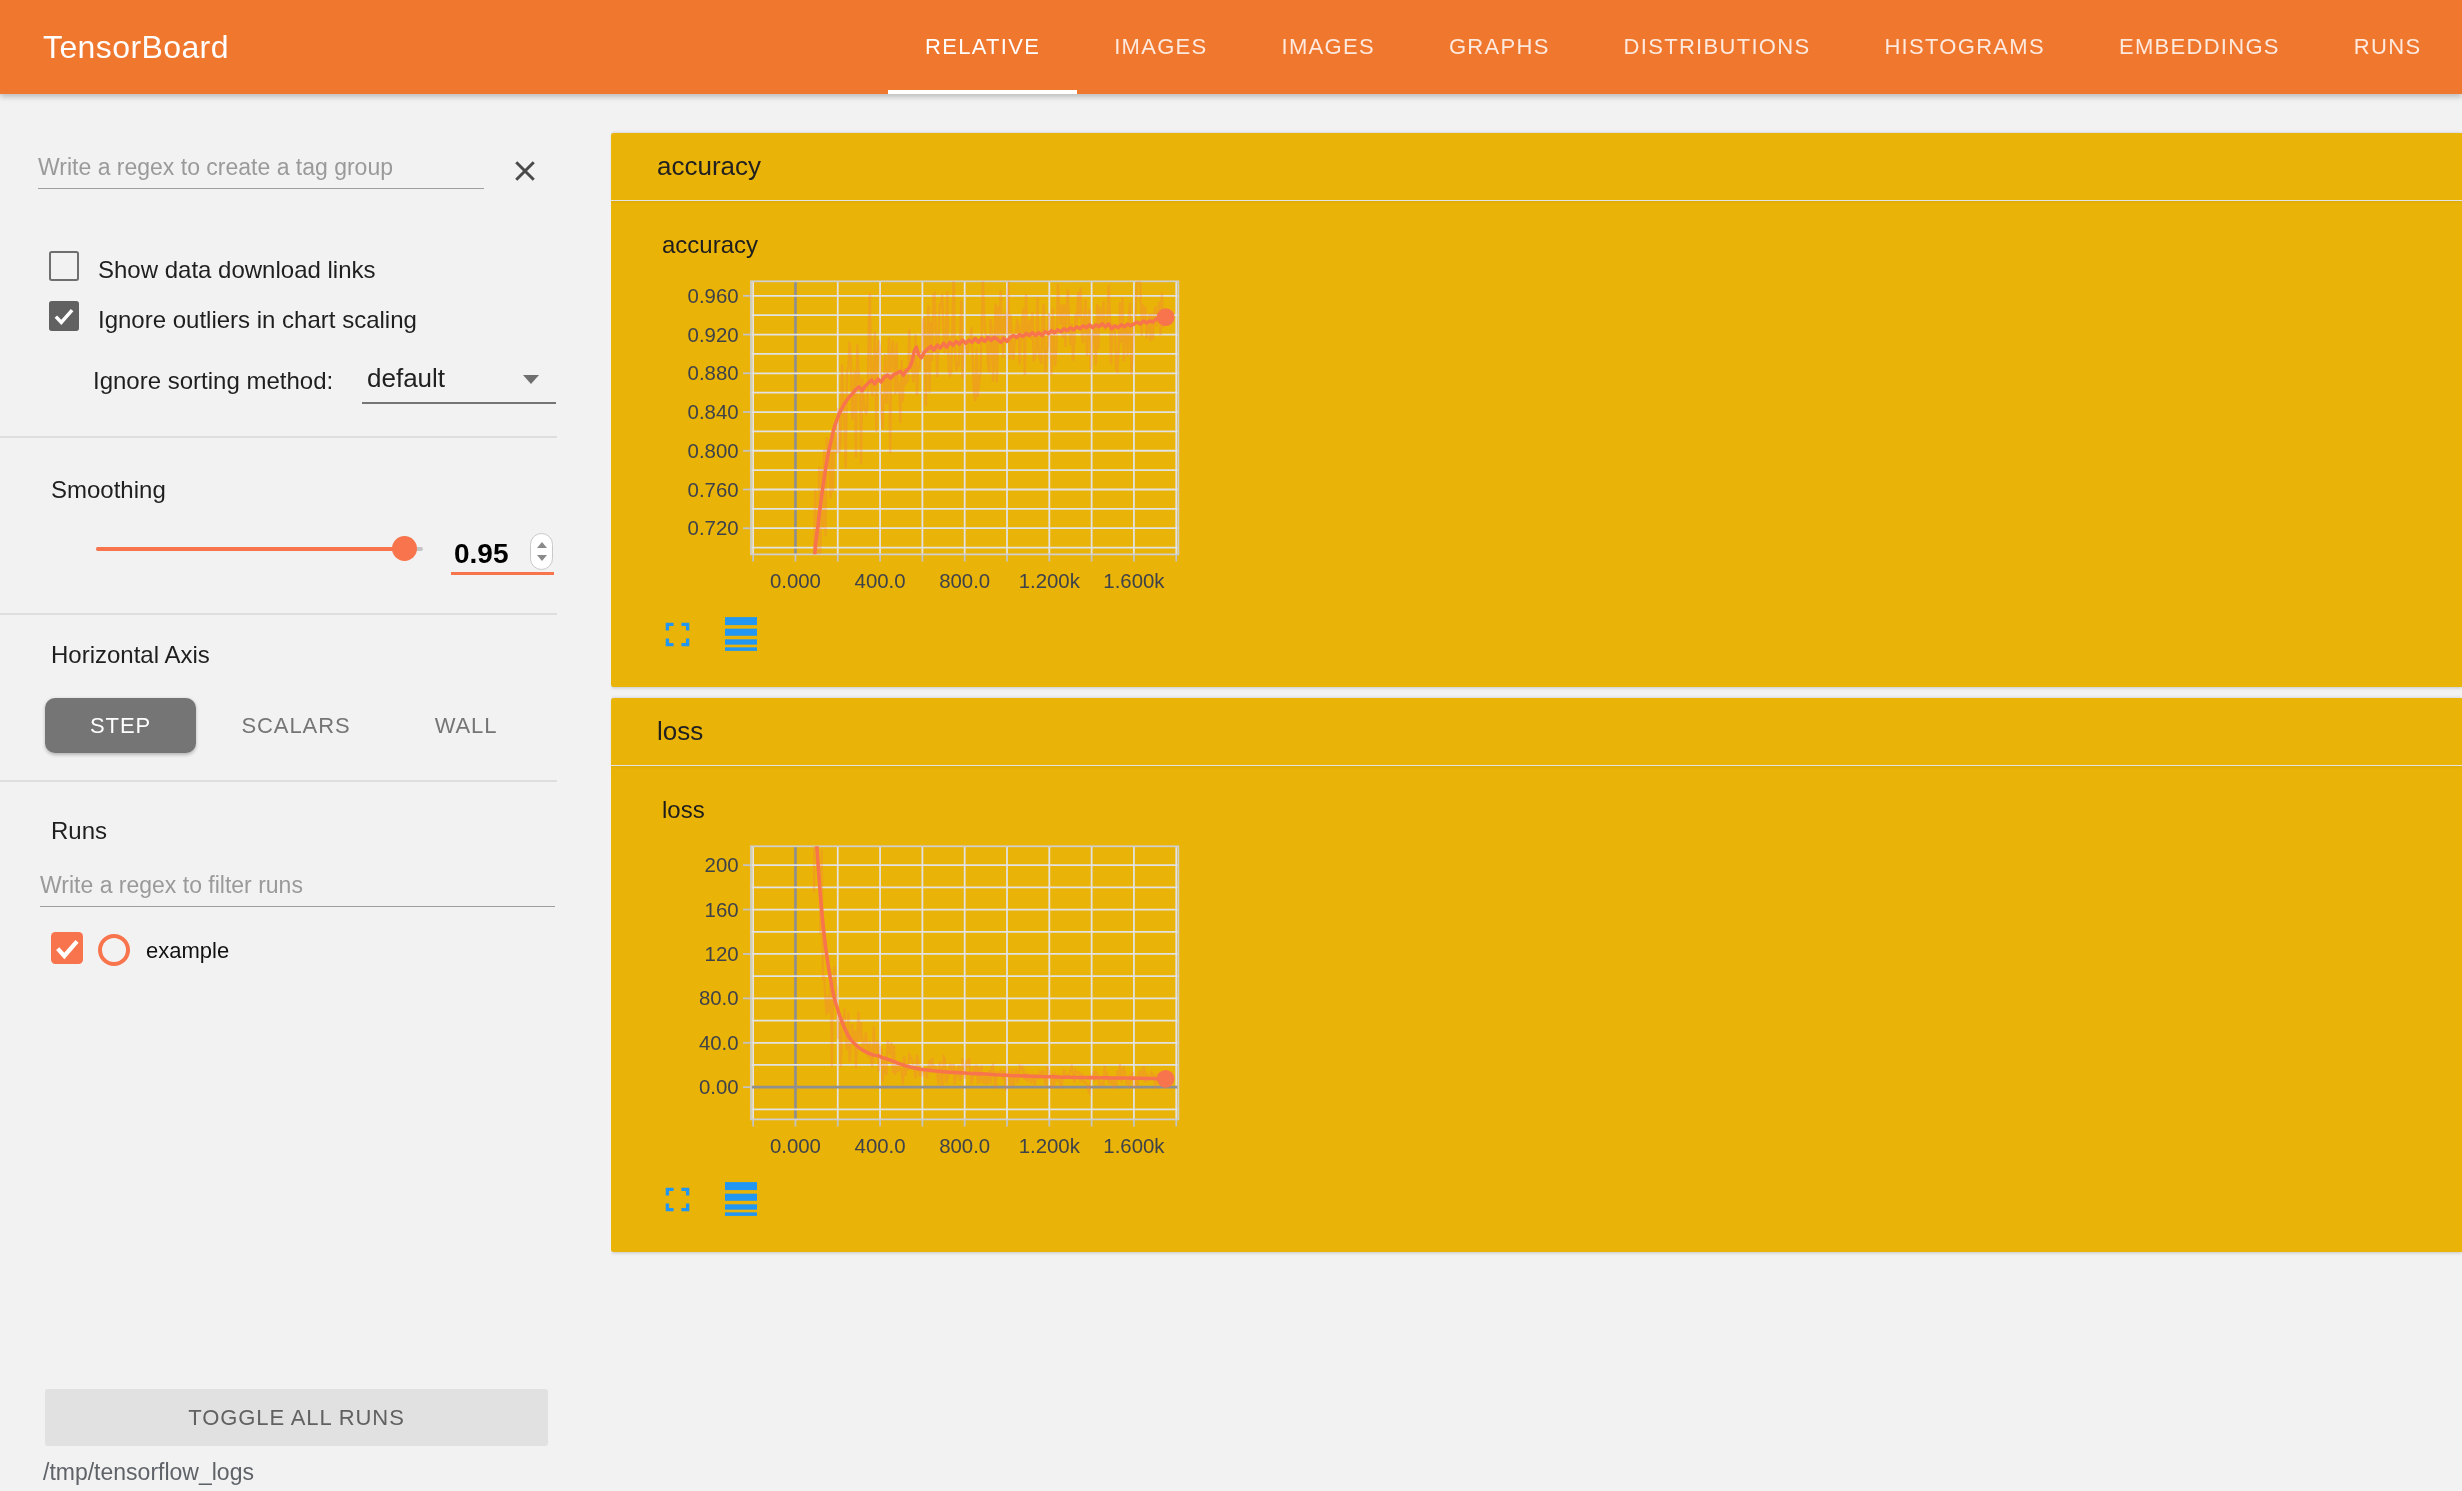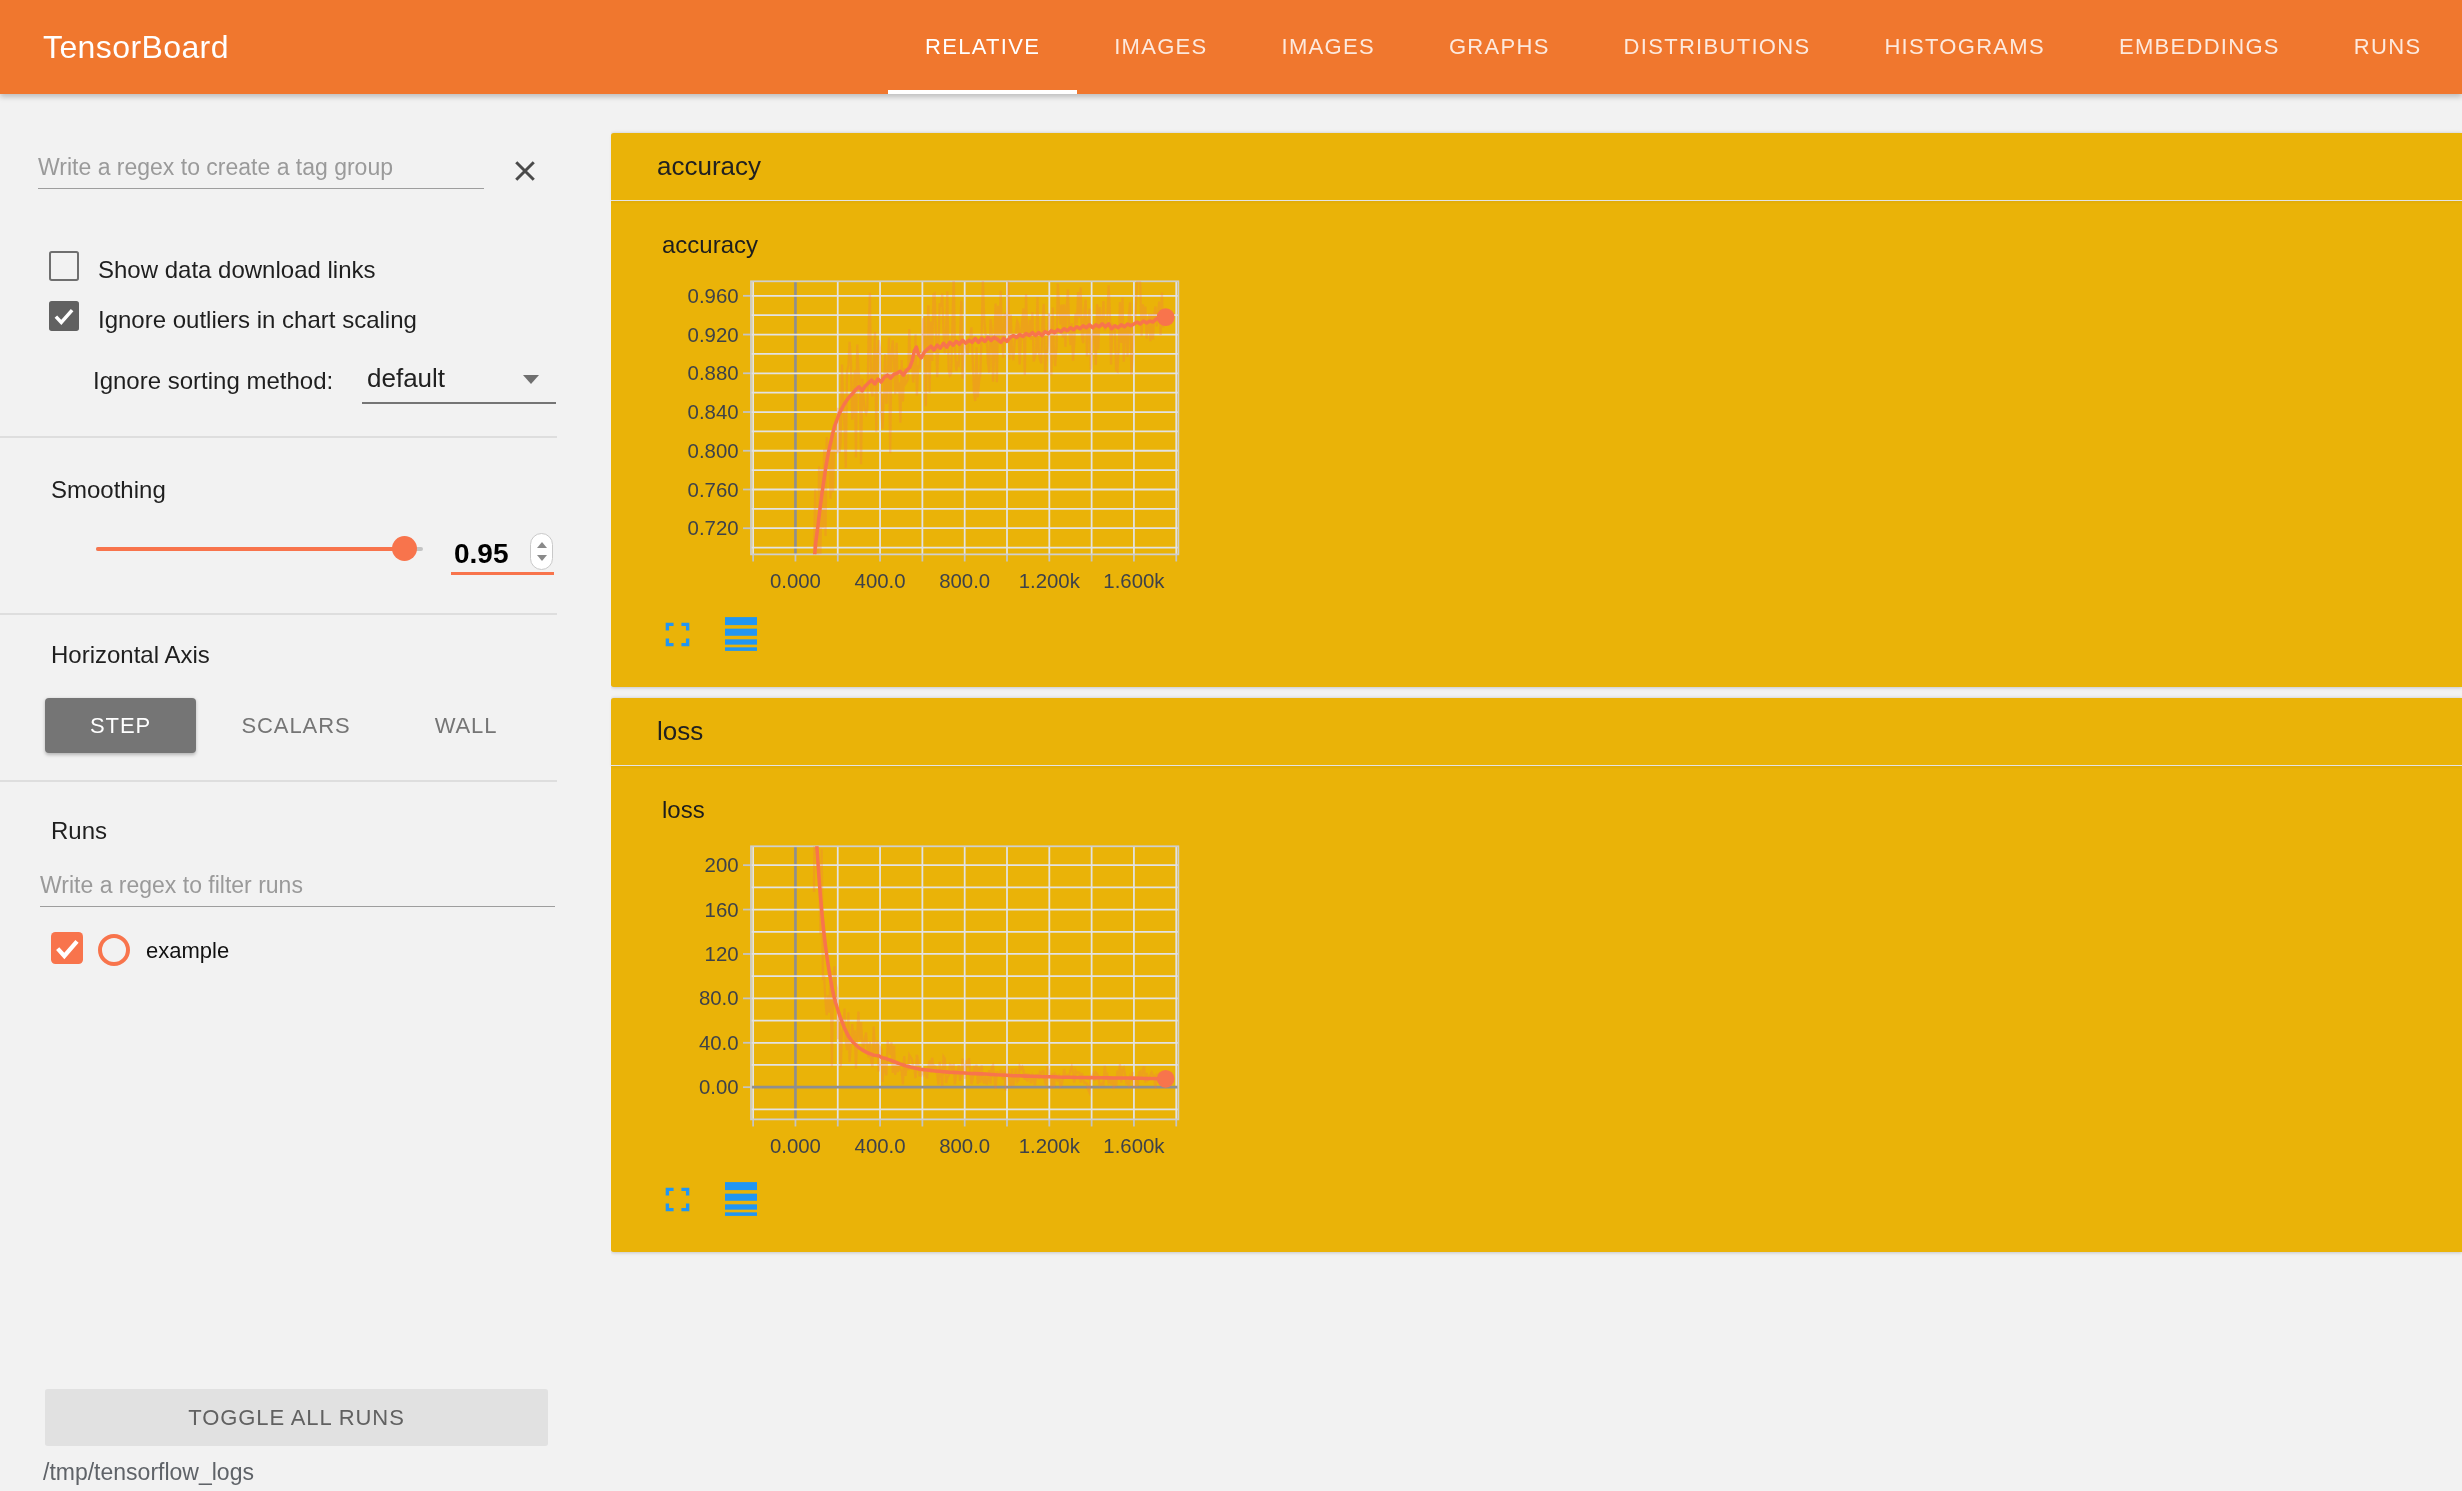--- a/index.html
+++ b/index.html
@@ -40,21 +40,21 @@
   .slider-track { height:4.4px; background:#c4c4c4; border-radius:2.7px; }
   .slider-fill { position:absolute; left:0; top:0; height:4.4px; background:#f8744c; border-radius:2.7px; }
   .slider-thumb { position:absolute; width:25px; height:25px; border-radius:50%; background:#f8744c;
                   top:-10.7px; cursor:pointer; }
   .smooth-val { font-size:28px; color:#000000;font-weight:bold; }
   .accent-underline { height:2.7px; background:#f8744c; }
   .spinner { width:23px; height:37px; border:1.8px solid #c9c9c9; border-radius:11.5px; background:#fff;
              display:flex; flex-direction:column; align-items:center; justify-content:center; gap:6.2px; cursor:pointer; }
   .spin-up { width:0; height:0; border-left:5.3px solid transparent; border-right:5.3px solid transparent; border-bottom:6.2px solid #8a8a8a; }
   .spin-dn { width:0; height:0; border-left:5.3px solid transparent; border-right:5.3px solid transparent; border-top:6.2px solid #8a8a8a; }
-  .axis-btn { height:55px; border-radius:4px; font-size:22px; letter-spacing:0.9px; display:flex;
+  .axis-btn { height:55px; border-radius:10px; font-size:22px; letter-spacing:0.9px; display:flex;
               align-items:center; justify-content:center; cursor:pointer; color:#757575; }
   .axis-btn.active { background:#757575; color:#fff; box-shadow:0 1.8px 3.6px rgba(0,0,0,0.25); }
   .runcb { width:32px; height:32px; border-radius:4.4px; background:#f8744c; cursor:pointer; }
   .run-circle { width:32px; height:32px; border-radius:50%; border:4.4px solid #f8744c; background:transparent; }
   .run-label { font-size:22px; color:#111; }
   .toggle-btn { width:503px; height:57px; background:#e1e1e1; border-radius:2.7px; color:#616161;
                 font-size:22px; letter-spacing:0.9px; display:flex; align-items:center; justify-content:center; cursor:pointer; }
   .log-path { font-size:23px; color:#5f6368; }
 
   

